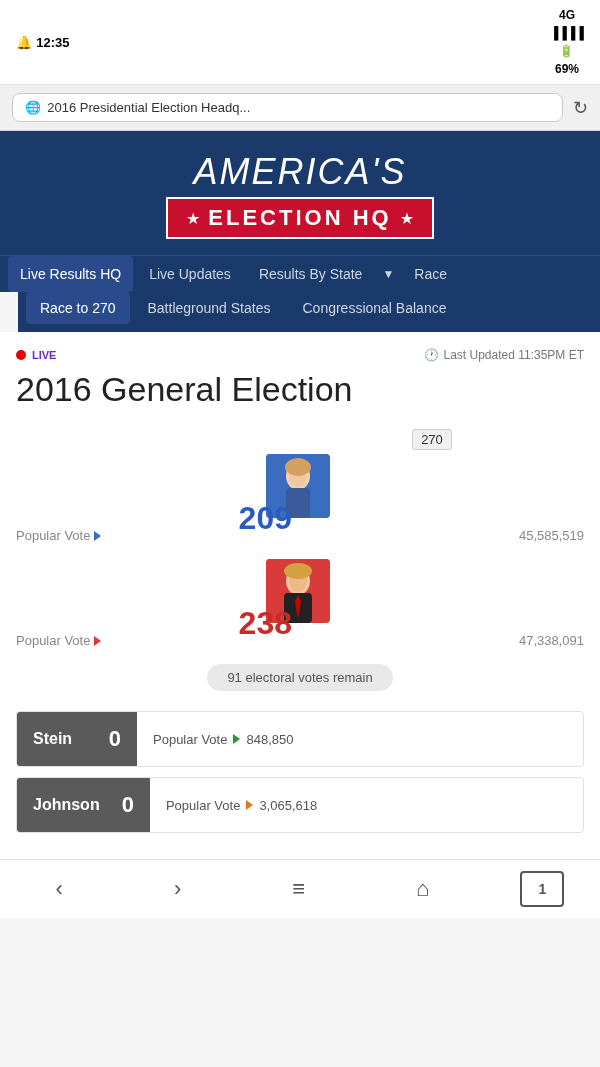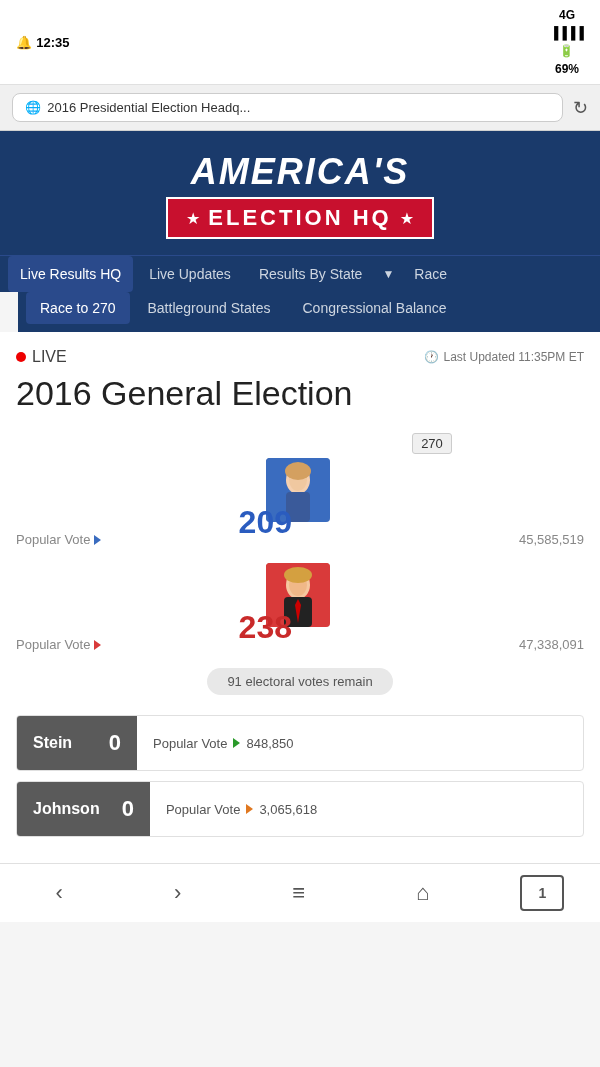--- a/index.html
+++ b/index.html
@@ -49,21 +49,21 @@
 
     
     .site-header {
       background: #1a3a6b;
       padding: 20px 16px 16px;
       text-align: center;
     }
     .site-header .americas {
       color: #fff;
       font-size: 36px;
-      font-weight: 700;
+      font-weight: 400;
       letter-spacing: 2px;
       font-style: italic;
     }
     .election-hq-banner {
       background: #c8102e;
       display: inline-flex;
       align-items: center;
       gap: 8px;
       padding: 6px 18px;
       margin-top: 4px;
@@ -134,23 +134,23 @@
     .live-row {
       display: flex;
       align-items: center;
       justify-content: space-between;
       margin-bottom: 8px;
     }
     .live-badge {
       display: flex;
       align-items: center;
       gap: 6px;
-      font-size: 16px;
-      font-weight: 400;
-      color: #404040;
+      font-size: 11px;
+      font-weight: 700;
+      color: #6d28d9;
     }
     .live-dot {
       width: 10px;
       height: 10px;
       border-radius: 50%;
       background: #e00;
     }
     .last-updated {
       font-size: 12px;
       color: #777;

